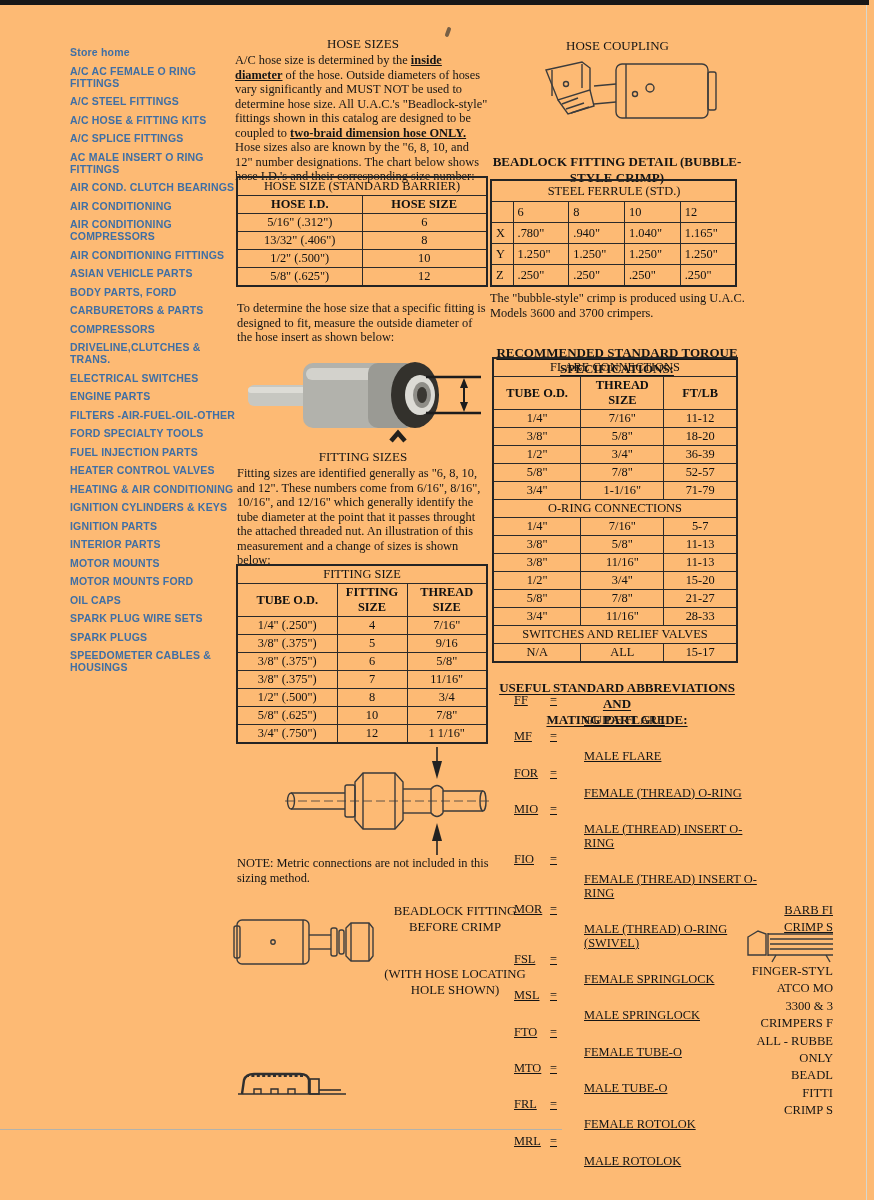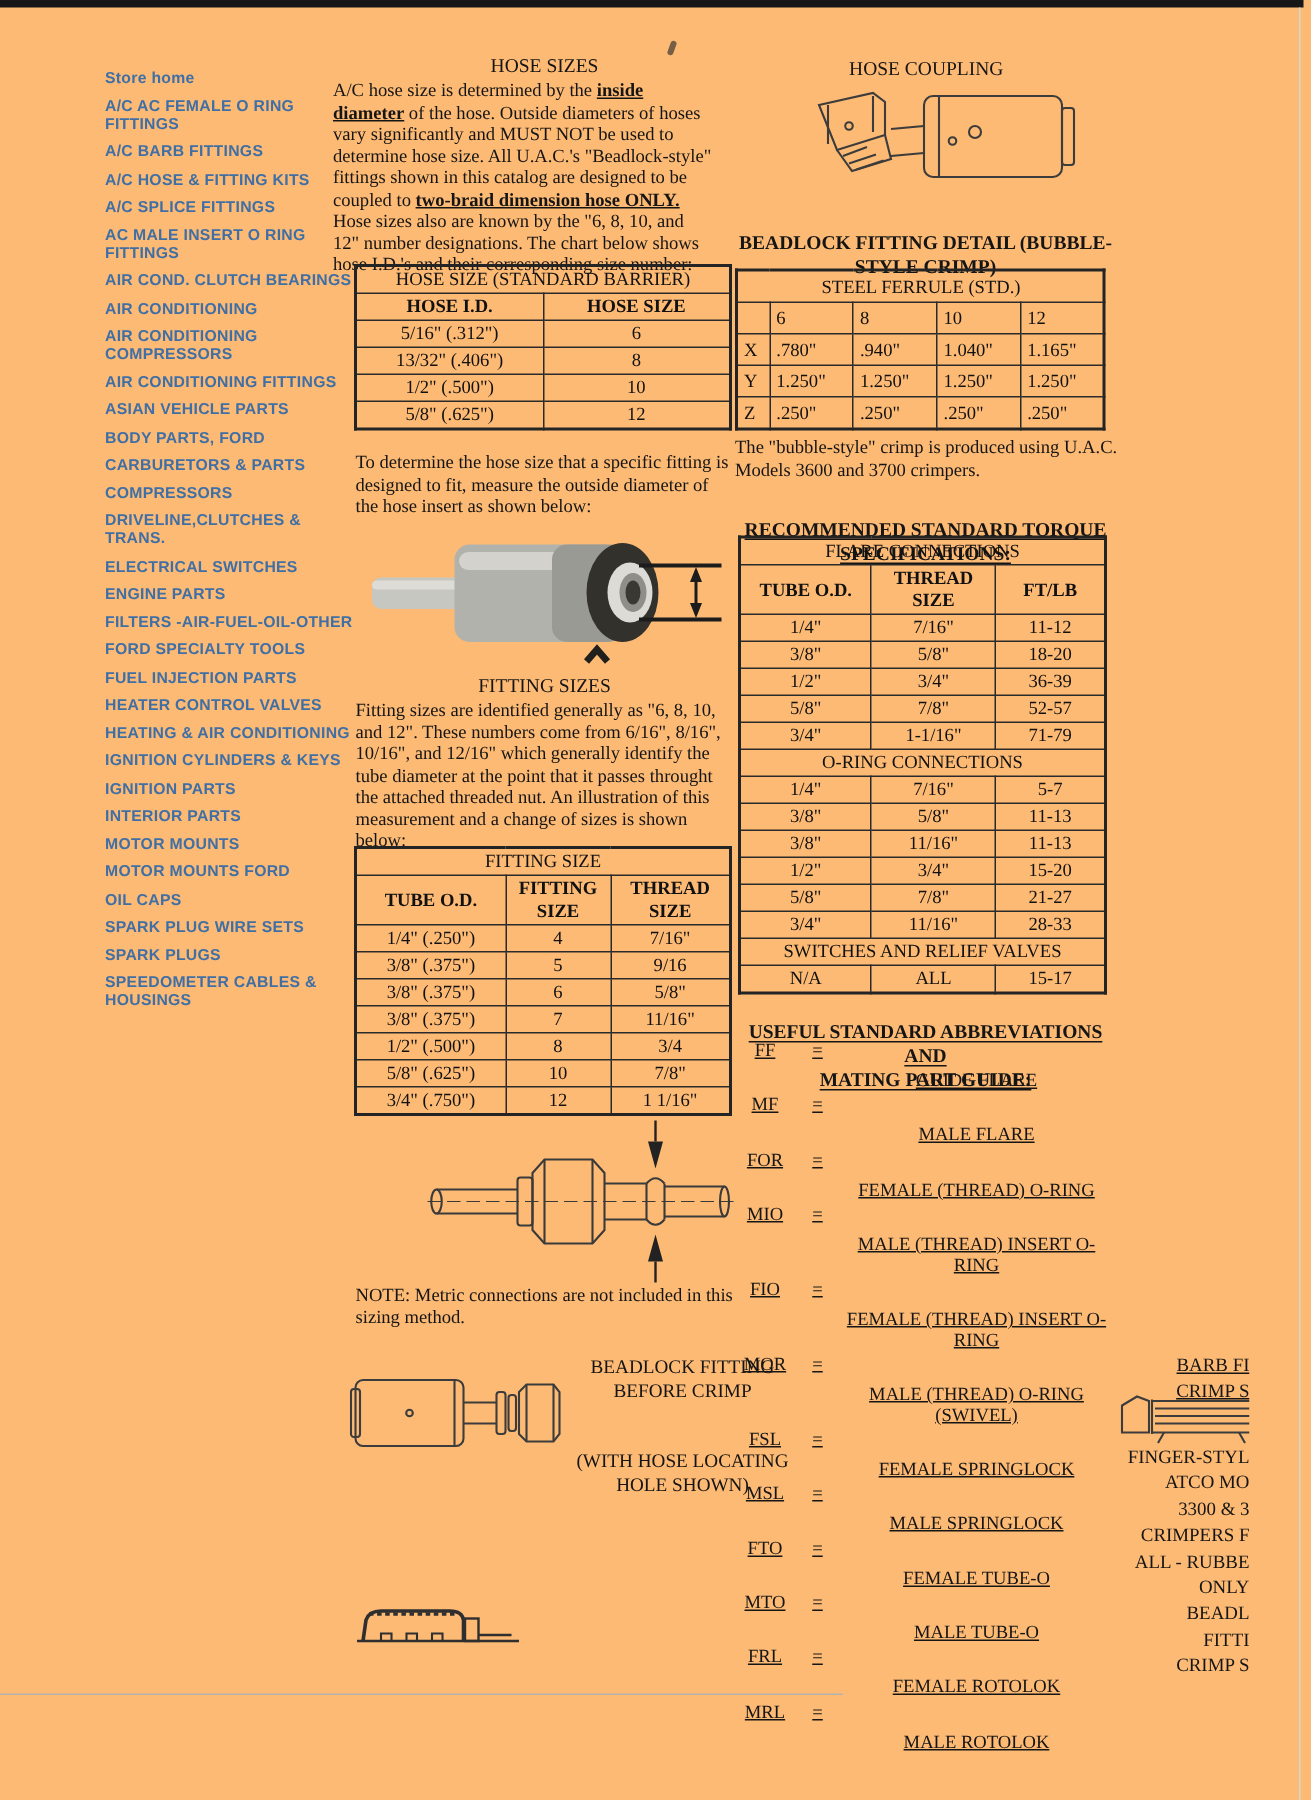--- a/index.html
+++ b/index.html
@@ -62,21 +62,21 @@
 
 <div class="page">
   <div class="topbar"></div>
   <div class="edge-v"></div>
   <div class="edge-h"></div>
   <div class="speck"></div>
 
   <div class="sidebar">
       <div class="side-link">Store home</div>
       <div class="side-link">A/C AC FEMALE O RING FITTINGS</div>
-      <div class="side-link">A/C BARB FITTINGS</div>
+      <div class="side-link">A/C STEEL FITTINGS</div>
       <div class="side-link">A/C HOSE &amp; FITTING KITS</div>
       <div class="side-link">A/C SPLICE FITTINGS</div>
       <div class="side-link">AC MALE INSERT O RING FITTINGS</div>
       <div class="side-link">AIR COND. CLUTCH BEARINGS</div>
       <div class="side-link">AIR CONDITIONING</div>
       <div class="side-link">AIR CONDITIONING COMPRESSORS</div>
       <div class="side-link">AIR CONDITIONING FITTINGS</div>
       <div class="side-link">ASIAN VEHICLE PARTS</div>
       <div class="side-link">BODY PARTS, FORD</div>
       <div class="side-link">CARBURETORS &amp; PARTS</div>
@@ -95,21 +95,21 @@
       <div class="side-link">MOTOR MOUNTS</div>
       <div class="side-link">MOTOR MOUNTS FORD</div>
       <div class="side-link">OIL CAPS</div>
       <div class="side-link">SPARK PLUG WIRE SETS</div>
       <div class="side-link">SPARK PLUGS</div>
       <div class="side-link">SPEEDOMETER CABLES &amp; HOUSINGS</div>
     </div>
 
   <div class="abs cap" style="left:237px; top:36px; width:252px;">HOSE SIZES</div>
 
-  <div class="abs serif-text" style="left:222px; top:53px; width:253px;">
+  <div class="abs serif-text" style="left:235px; top:53px; width:253px;">
     <span>A/C hose size is determined by the </span><span class="b-u">inside diameter</span><span> of the hose. Outside diameters of hoses vary significantly and MUST NOT be used to determine hose size. All U.A.C.'s "Beadlock-style" fittings shown in this catalog are designed to be coupled to </span><span class="b-u">two-braid dimension hose ONLY.</span><span> Hose sizes also are known by the "6, 8, 10, and 12" number designations. The chart below shows hose I.D.'s and their corresponding size number:</span>
   </div>
 
   <table class="tbl t-hose abs" style="left:236px; top:176px; width:252px;">
     <colgroup>
         <col style="width:50%">
         <col style="width:50%">
       </colgroup>
     <tbody>
         <tr>
@@ -396,21 +396,21 @@
           <td>N/A</td>
           <td>ALL</td>
           <td>15-17</td>
         </tr>
       </tbody>
   </table>
 
   <div class="abs head13 pre underline" style="left:487px; top:660px; width:260px;">USEFUL STANDARD ABBREVIATIONS AND
 MATING PART GUIDE:</div>
 
-  <div class="abs" style="left:492px; top:694px; width:250px;text-align:center;">
+  <div class="abs" style="left:514px; top:694px; width:250px;">
       <div class="abbr-row">
         <span class="abbr-a">FF</span>
         <span class="abbr-eq">=</span>
         <span class="abbr-d pre">GUIDE FLARE</span>
       </div>
       <div class="abbr-row">
         <span class="abbr-a">MF</span>
         <span class="abbr-eq">=</span>
         <span class="abbr-d pre">MALE FLARE</span>
       </div>

